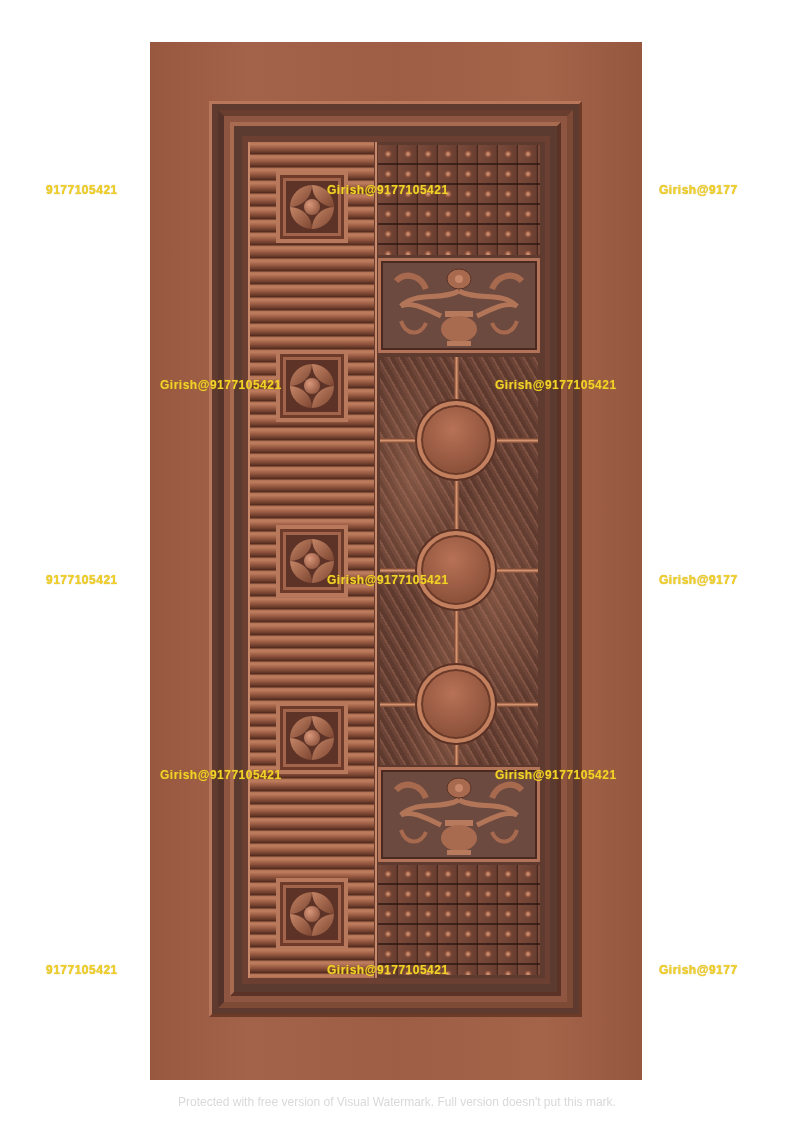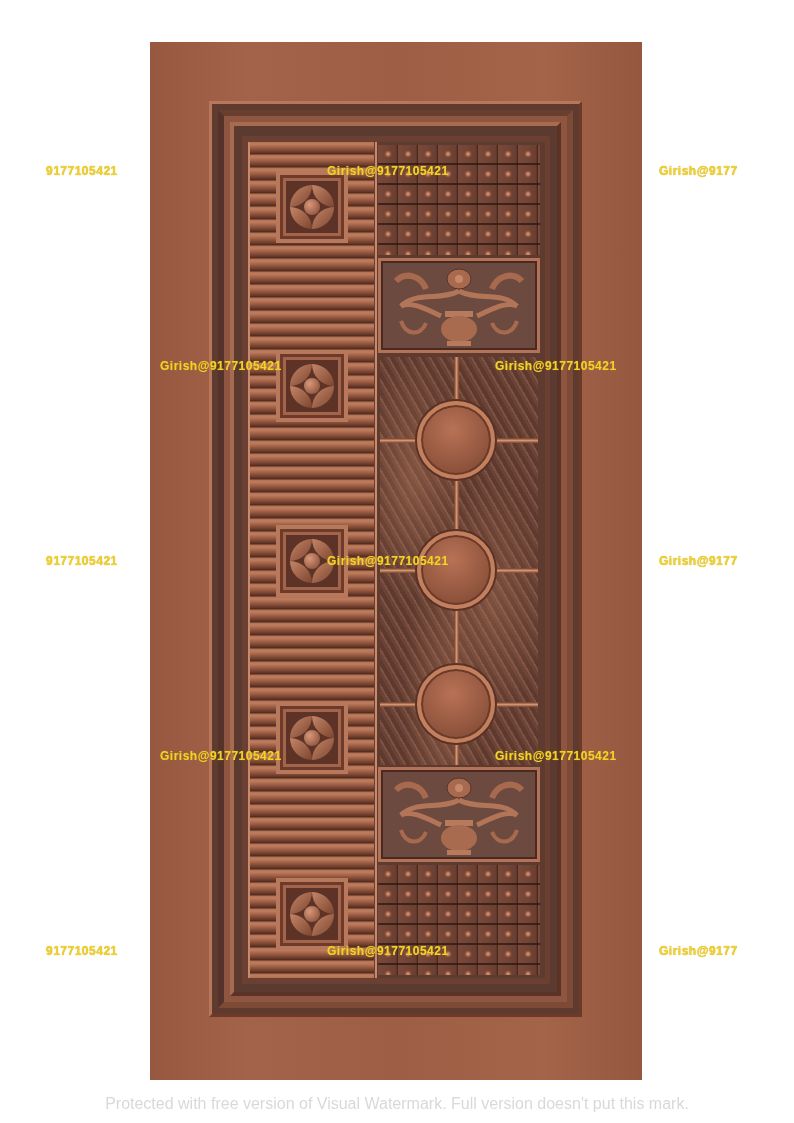--- a/index.html
+++ b/index.html
@@ -45,22 +45,22 @@
       radial-gradient(ellipse at 70% 60%,rgba(190,130,100,.3),transparent 35%),
       radial-gradient(ellipse at 40% 85%,rgba(190,130,100,.3),transparent 30%),
       repeating-linear-gradient(60deg,#6a4336 0 3px,#7d5142 3px 5px,#5e3a2e 5px 9px);}
   .vbar{left:454px;width:5px;background:linear-gradient(90deg,#6d3a28,#d4946f,#7a4430);}
   .hbar{left:380px;width:158px;height:5px;background:linear-gradient(180deg,#6d3a28,#d4946f,#7a4430);}
   .circle{width:78px;height:78px;border-radius:50%;box-sizing:border-box;border:4px solid #c3805e;
     background:radial-gradient(circle at 45% 35%,#b87256,#8d523b 70%,#6e3f2d);
     box-shadow:0 0 0 2px #5a3124, inset 0 0 0 2px #6b3a28;}
   
   .wm{position:absolute;color:#f2d22a;font-weight:bold;font-size:12px;letter-spacing:0.5px;white-space:nowrap;
-    text-shadow:0 0 1px #b89a10;}
-  #footer{position:absolute;left:0;top:1095px;width:794px;text-align:center;font-size:16px;color:#d9d9d9;}
+    text-shadow:0 0 1px #b89a10;margin-top:19px;}
+  #footer{position:absolute;left:0;top:1095px;width:794px;text-align:center;font-size:12px;color:#d9d9d9;}
 </style>
 </head>
 <body>
 
 <div id="door" class="abs"></div>
 <div id="mold1" class="abs"></div>
 <div id="mold2" class="abs"></div>
 <div id="mold3" class="abs"></div>
 <div id="inner" class="abs"></div>
 

